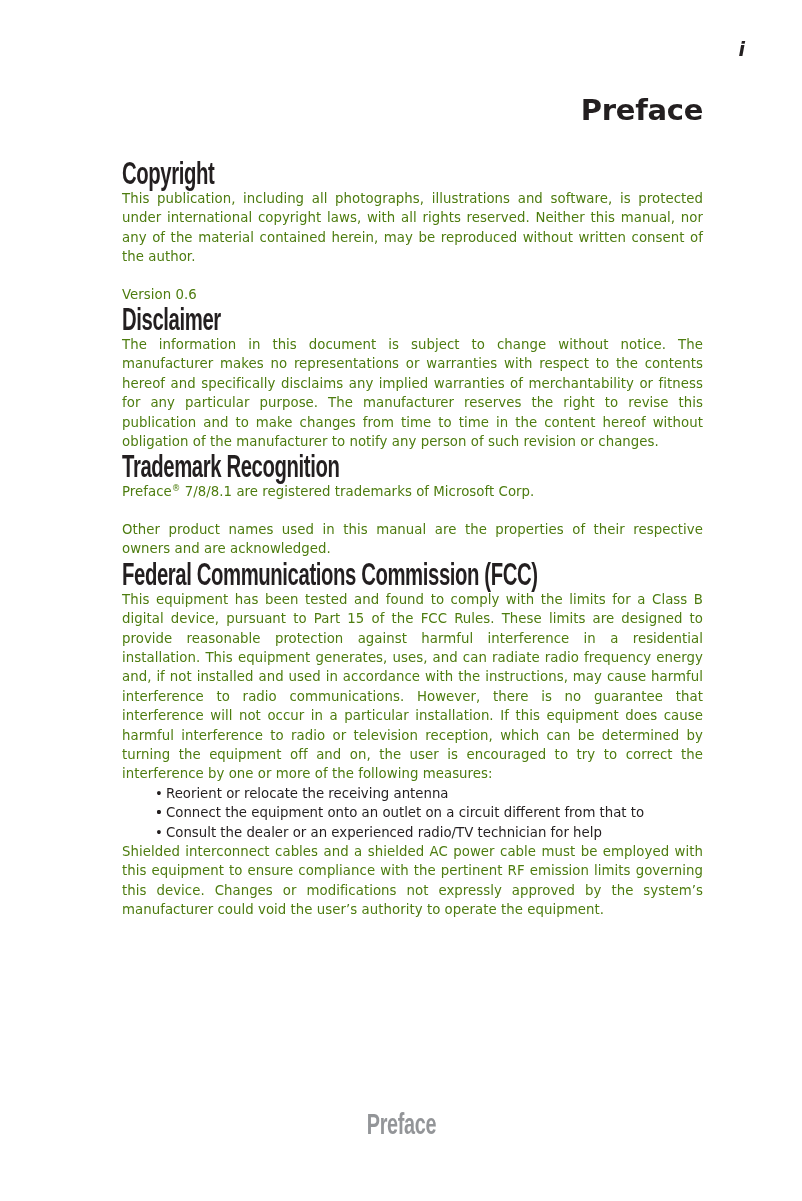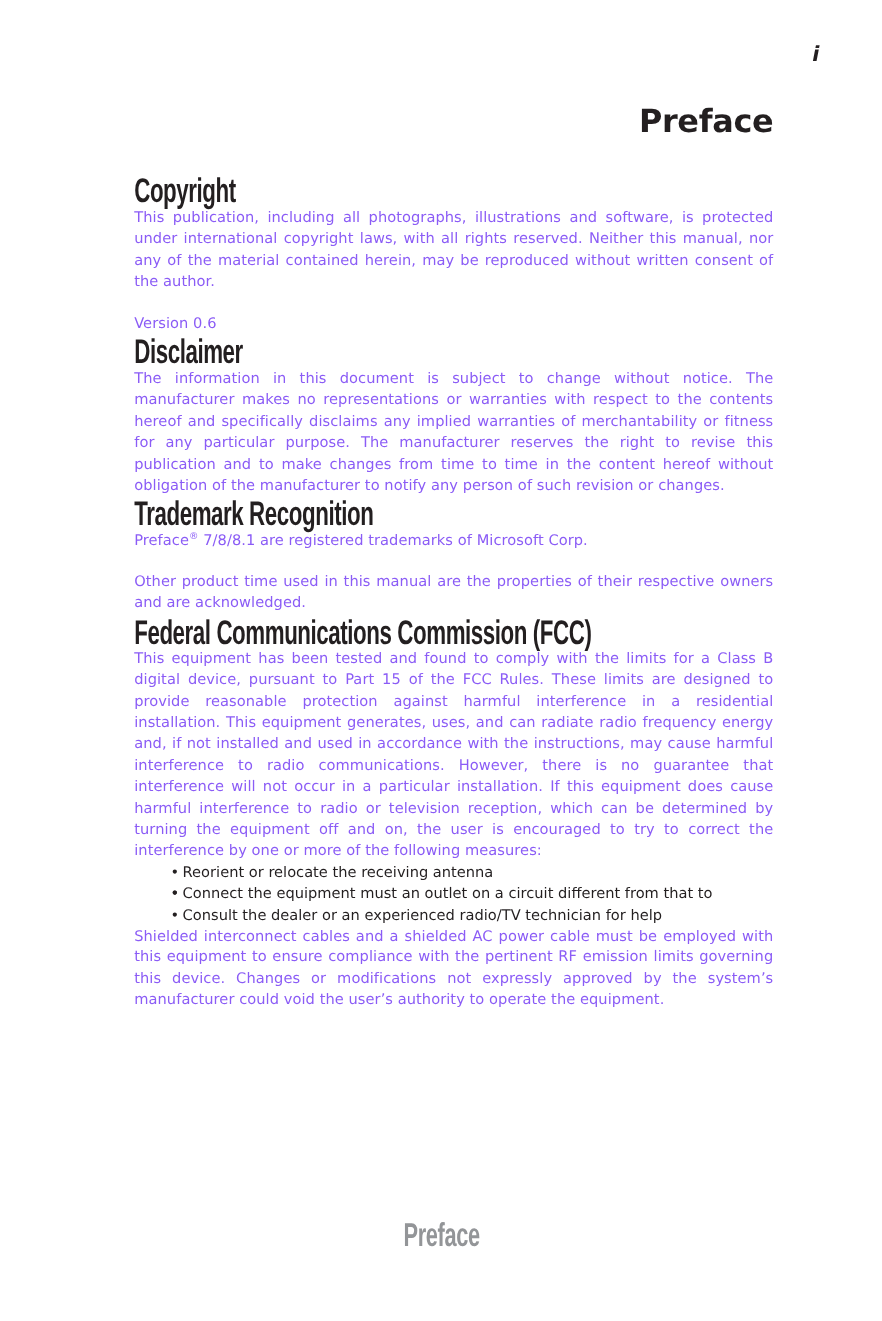--- a/index.html
+++ b/index.html
@@ -83,21 +83,21 @@
   .sec-disclaimer  { margin-top: 32px; }
   .sec-trademark   { margin-top: 32px; }
   .sec-fcc         { margin-top: 32px; }
 
   p.body-text {
     margin: 0;
     padding: 0;
     font-family: "DejaVu Sans", sans-serif;
     font-size: 13.3px;
     line-height: 19.4px;
-    color: #8b5cf6;
+    color: #4d7c0f;
     text-align: justify;
     text-justify: inter-word;
     letter-spacing: 0.05px;
   }
   p.gap-small   { margin-bottom: 18px; }
 
   .after-heading { margin-top: 20px; }
 
   sup.reg {
     font-size: 8.6px;
@@ -172,37 +172,37 @@
     <p class="body-text">Version 0.6</p>
 
     <h2 class="section-heading sec-disclaimer">Disclaimer</h2>
 
     <p class="body-text after-heading">The information in this document is subject to change without notice. The manufacturer makes no representations or warranties with respect to the contents hereof and specifically disclaims any implied warranties of merchantability or fitness for any particular purpose. The manufacturer reserves the right to revise this publication and to make changes from time to time in the content hereof without obligation of the manufacturer to notify any person of such revision or changes.</p>
 
     <h2 class="section-heading sec-trademark">Trademark Recognition</h2>
 
     <p class="body-text after-heading gap-small"><span>Preface</span><sup class="reg">®</sup><span> 7/8/8.1 are registered trademarks of Microsoft Corp.</span></p>
 
-    <p class="body-text">Other product time used in this manual are the properties of their respective owners and are acknowledged.</p>
+    <p class="body-text">Other product names used in this manual are the properties of their respective owners and are acknowledged.</p>
 
     <h2 class="section-heading sec-fcc">Federal Communications Commission (FCC)</h2>
 
     <p class="body-text after-heading">This equipment has been tested and found to comply with the limits for a Class B digital device, pursuant to Part 15 of the FCC Rules. These limits are designed to provide reasonable protection against harmful interference in a residential installation. This equipment generates, uses, and can radiate radio frequency energy and, if not installed and used in accordance with the instructions, may cause harmful interference to radio communications. However, there is no guarantee that interference will not occur in a particular installation. If this equipment does cause harmful interference to radio or television reception, which can be determined by turning the equipment off and on, the user is encouraged to try to correct the interference by one or more of the following measures:</p>
 
     <ul class="measures list-block">
       <li>
         <span class="bullet-dot">•</span>
         <span>Reorient or relocate the receiving antenna</span>
       </li>
       <li>
         <span class="bullet-dot">•</span>
       </li>
       <li>
         <span class="bullet-dot">•</span>
-        <span>Connect the equipment must an outlet on a circuit different from that to</span>
+        <span>Connect the equipment onto an outlet on a circuit different from that to</span>
       </li>
       <li>
         <span class="bullet-dot">•</span>
         <span>Consult the dealer or an experienced radio/TV technician for help</span>
       </li>
     </ul>
 
     <p class="body-text">Shielded interconnect cables and a shielded AC power cable must be employed with this equipment to ensure compliance with the pertinent RF emission limits governing this device. Changes or modifications not expressly approved by the system’s manufacturer could void the user’s authority to operate the equipment.</p>
 
   </div>

